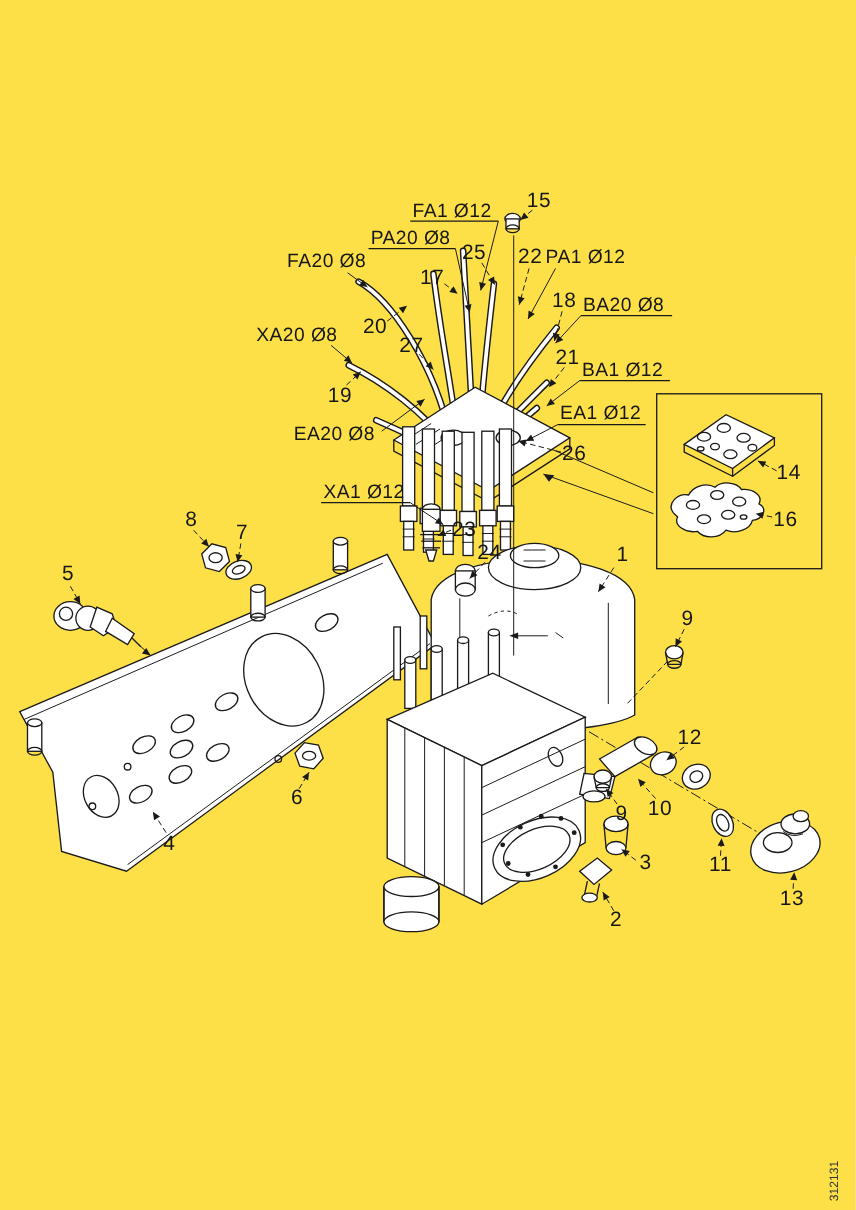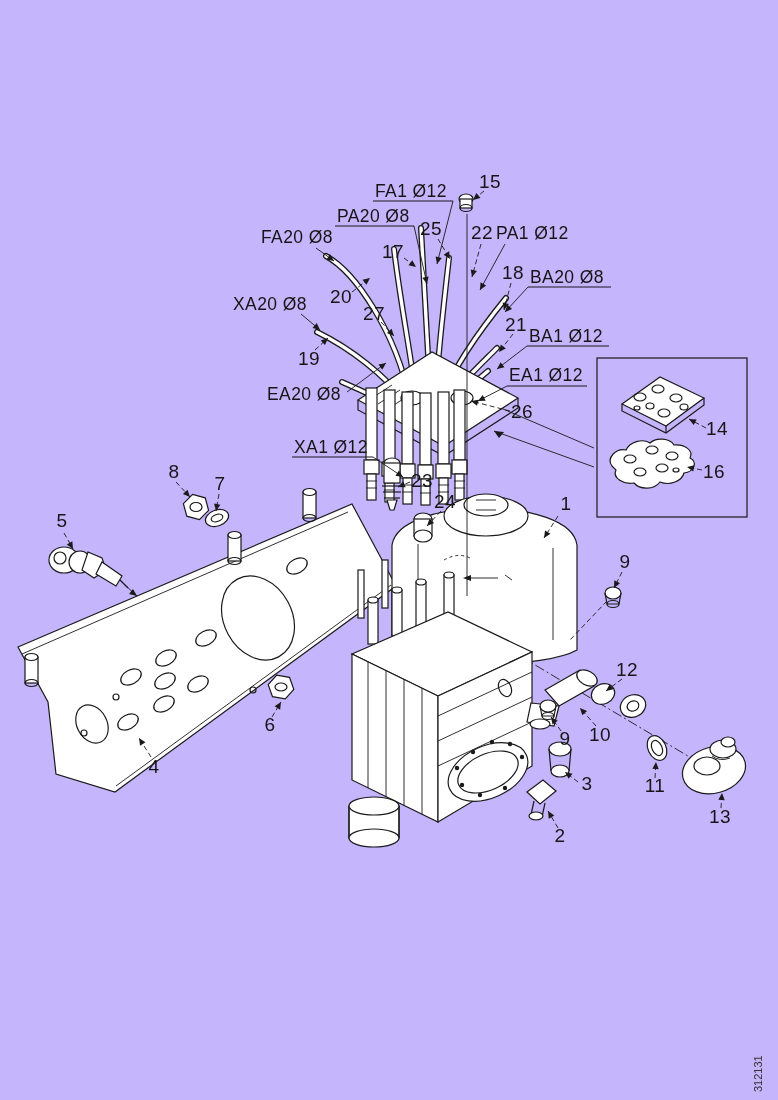--- a/index.html
+++ b/index.html
@@ -1,16 +1,16 @@
 <!DOCTYPE html>
 <html><head>
 <meta charset="utf-8">
 <style>
   html,body{margin:0;padding:0;background:#e8e8e8;}
-  #stage{position:relative;width:778px;height:1100px;background:#c4b5fd;margin:0 auto;
+  #stage{position:relative;width:778px;height:1100px;background:#fde047;margin:0 auto;
          font-family:"Liberation Sans", sans-serif;}
   svg{position:absolute;left:0;top:0;}
   .ink{stroke:#1a1a1a;fill:none;stroke-width:1.2;}
   .inkthin{stroke:#1a1a1a;fill:none;stroke-width:0.9;}
   .white{fill:#ffffff;stroke:#1a1a1a;stroke-width:1.2;}
   .tube-out{stroke:#1a1a1a;stroke-width:6;fill:none;stroke-linecap:round;}
   .tube-in{stroke:#ffffff;stroke-width:3.4;fill:none;stroke-linecap:round;}
   text{fill:#161616;}
   .partnum{font-size:19px;letter-spacing:0.5px;}
   .portlbl{font-size:17.5px;letter-spacing:0.4px;}

